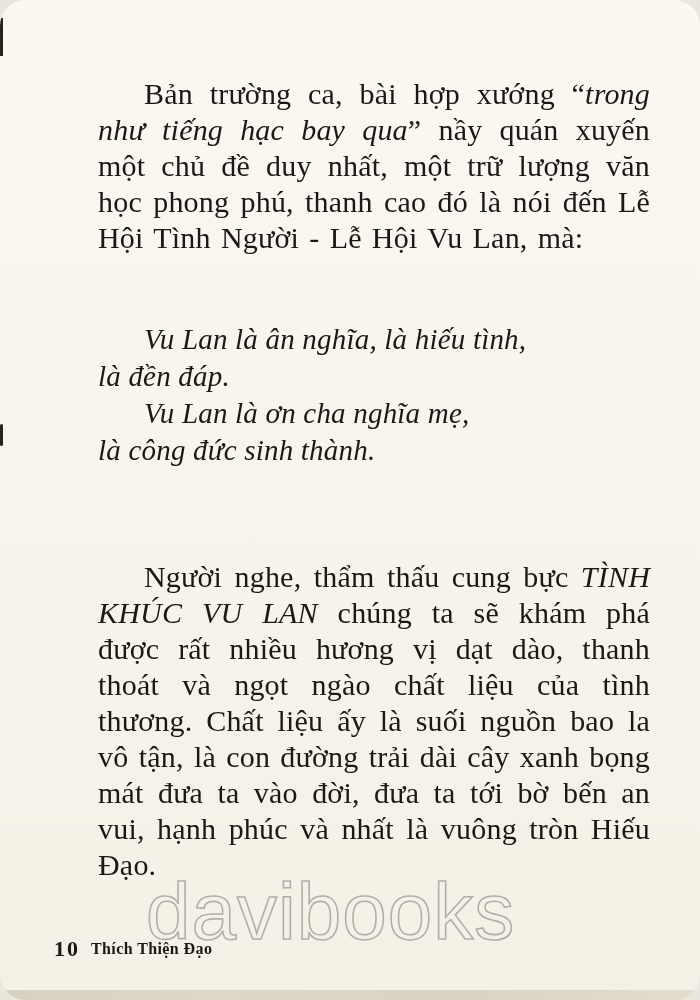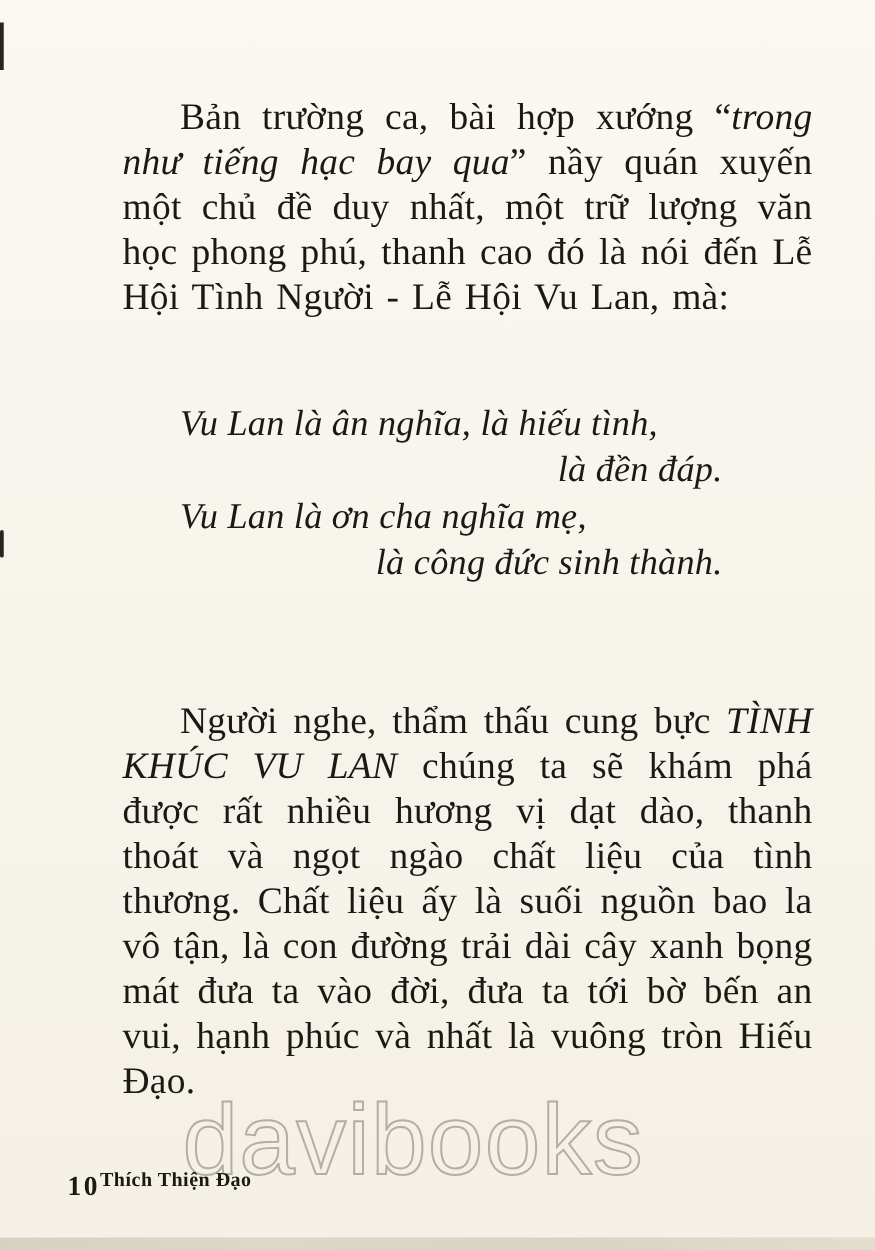--- a/index.html
+++ b/index.html
@@ -16,20 +16,21 @@
 
   .page {
     position: relative;
     width: 700px;
     height: 1000px;
     margin: 0 auto;
     background: linear-gradient(180deg, #faf8f1 0%, var(--paper) 50%, #f4f0e5 100%);
     font-family: "Liberation Serif", "DejaVu Serif", serif;
     color: var(--ink);
     overflow: hidden;
+    border-radius: 26px;
   }
 
   
   .para {
     position: absolute;
     left: 98px;
     width: 552px;
     margin: 0;
     font-size: 30px;
     line-height: 36px;
@@ -53,21 +54,20 @@
     z-index: 2;
   }
   .poem-line {
     font-style: italic;
     font-size: 29px;
     line-height: 37px;
     padding-left: 46px;
     letter-spacing: 0.2px;
   }
   .poem-line.align-right {
-    text-align: right;
     padding-left: 0;
     padding-right: 72px;
   }
   .poem-line.attribution { margin-top: 10px; }
 
   
   .wm {
     position: absolute;
     z-index: 1;
     font-family: "Liberation Sans", "DejaVu Sans", sans-serif;
@@ -92,21 +92,22 @@
     -webkit-text-stroke: 1.3px var(--outline-slogan);
   }
 
   
   .footer {
     position: absolute;
     left: 54px;
     top: 936px;
     z-index: 3;
     display: flex;
-    align-items: flex-start;
+    align-items: center;
+    gap: 11px;
   }
   .page-num {
     font-size: 22px;
     font-weight: bold;
     letter-spacing: 2px;
   }
   .author {
     font-size: 16px;
     font-weight: bold;
     letter-spacing: 0.4px;

